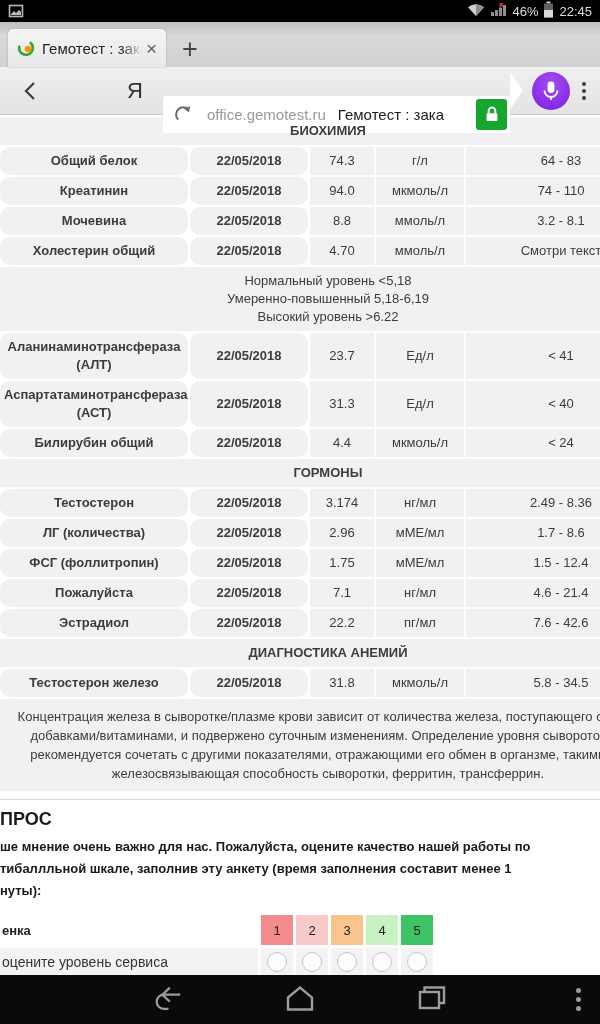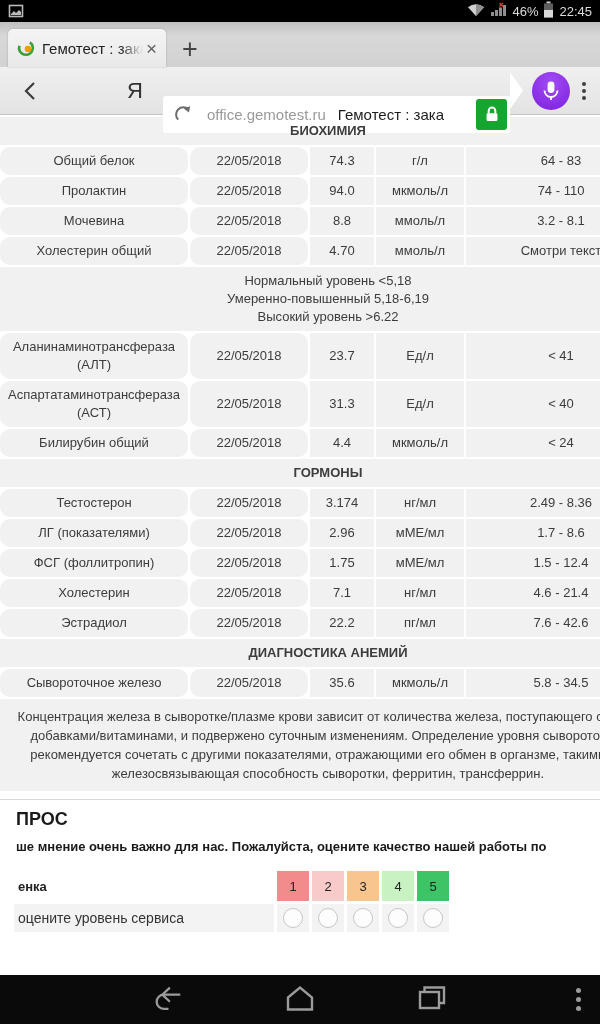--- a/index.html
+++ b/index.html
@@ -45,25 +45,25 @@
   .menu-dots i{width:4px;height:4px;border-radius:50%;background:#3f3f3f;}
 
   
   .content{height:1024px;overflow:hidden;background:#fff;}
 
   table.report{width:660px;border-collapse:separate;border-spacing:2px;
                table-layout:fixed;margin-left:-2px;}
   table.report td{background:#f1f1f1;text-align:center;vertical-align:middle;
                   font-size:13px;color:#3c3c3c;padding:5px 4px;line-height:18px;}
   td.section-header{background:#a9d1ba;font-weight:bold;color:#333;padding:6px 4px;}
-  td.c-name,td.c-date{font-weight:normal;color:#2d2d2d;border-radius:10px;}
+  td.c-name,td.c-date{font-weight:bold;color:#2d2d2d;border-radius:10px;}
   td.note-cell{background:#efefef;color:#4a4a4a;padding:6px 4px;line-height:18px;}
   td.note-cell.wide{line-height:19px;padding:8px 4px;}
 
-  .survey{margin-top:6px;border-top:1px solid #d8d8d8;padding:9px 2px 0 16px;background:#fff;}
+  .survey{margin-top:6px;border-top:1px solid #d8d8d8;padding:9px 2px 0 0;background:#fff;}
   .survey-heading{font-size:18px;font-weight:bold;color:#1a1a1a;}
   .survey-intro{margin-top:6px;font-size:13px;font-weight:bold;color:#1a1a1a;line-height:22px;}
   table.survey-table{border-collapse:separate;border-spacing:3px;margin:10px 0 0 -5px;}
   td.q-label{width:260px;background:#f3f3f3;font-size:14px;color:#333;
              text-align:left;padding:6px 6px 6px 4px;}
   td.q-head{background:#fff;font-weight:bold;font-size:13px;color:#222;text-align:left;padding:6px 4px;}
   td.score-head{width:32px;height:30px;text-align:center;font-size:13px;color:#222;}
   td.radio-cell{width:32px;height:28px;background:#f3f3f3;text-align:center;vertical-align:middle;}
   .radio{width:20px;height:20px;border:1px solid #c6c6c6;border-radius:50%;
          background:#fdfdfd;margin:0 auto;}
@@ -183,21 +183,21 @@
             <td class="section-header" colspan="5">БИОХИМИЯ</td>
           </tr>
           <tr>
             <td class="c-name">Общий белок</td>
             <td class="c-date">22/05/2018</td>
             <td class="c-value">74.3</td>
             <td class="c-unit">г/л</td>
             <td class="c-range">64 - 83</td>
           </tr>
           <tr>
-            <td class="c-name">Пролактин</td>
+            <td class="c-name">Креатинин</td>
             <td class="c-date">22/05/2018</td>
             <td class="c-value">94.0</td>
             <td class="c-unit">мкмоль/л</td>
             <td class="c-range">74 - 110</td>
           </tr>
           <tr>
             <td class="c-name">Мочевина</td>
             <td class="c-date">22/05/2018</td>
             <td class="c-value">8.8</td>
             <td class="c-unit">ммоль/л</td>
@@ -242,72 +242,74 @@
             <td class="section-header" colspan="5">ГОРМОНЫ</td>
           </tr>
           <tr>
             <td class="c-name">Тестостерон</td>
             <td class="c-date">22/05/2018</td>
             <td class="c-value">3.174</td>
             <td class="c-unit">нг/мл</td>
             <td class="c-range">2.49 - 8.36</td>
           </tr>
           <tr>
-            <td class="c-name">ЛГ (показателями)</td>
+            <td class="c-name">ЛГ (количества)</td>
             <td class="c-date">22/05/2018</td>
             <td class="c-value">2.96</td>
             <td class="c-unit">мМЕ/мл</td>
             <td class="c-range">1.7 - 8.6</td>
           </tr>
           <tr>
             <td class="c-name">ФСГ (фоллитропин)</td>
             <td class="c-date">22/05/2018</td>
             <td class="c-value">1.75</td>
             <td class="c-unit">мМЕ/мл</td>
             <td class="c-range">1.5 - 12.4</td>
           </tr>
           <tr>
-            <td class="c-name">Холестерин</td>
+            <td class="c-name">Пожалуйста</td>
             <td class="c-date">22/05/2018</td>
             <td class="c-value">7.1</td>
             <td class="c-unit">нг/мл</td>
             <td class="c-range">4.6 - 21.4</td>
           </tr>
           <tr>
             <td class="c-name">Эстрадиол</td>
             <td class="c-date">22/05/2018</td>
             <td class="c-value">22.2</td>
             <td class="c-unit">пг/мл</td>
             <td class="c-range">7.6 - 42.6</td>
           </tr>
           <tr>
             <td class="section-header" colspan="5">ДИАГНОСТИКА АНЕМИЙ</td>
           </tr>
           <tr>
-            <td class="c-name">Сывороточное железо</td>
-            <td class="c-date">22/05/2018</td>
-            <td class="c-value">35.6</td>
+            <td class="c-name">Тестостерон железо</td>
+            <td class="c-date">22/05/2018</td>
+            <td class="c-value">31.8</td>
             <td class="c-unit">мкмоль/л</td>
             <td class="c-range">5.8 - 34.5</td>
           </tr>
           <tr>
             <td class="note-cell wide" colspan="5">
               <div>Концентрация железа в сыворотке/плазме крови зависит от количества железа, поступающего с пище</div>
               <div>добавками/витаминами, и подвержено суточным изменениям. Определение уровня сывороточног</div>
               <div>рекомендуется сочетать с другими показателями, отражающими его обмен в органзме, такими, ка</div>
               <div>железосвязывающая способность сыворотки, ферритин, трансферрин.</div>
             </td>
           </tr>
         </tbody>
     </table>
 
     <div class="survey">
       <div class="survey-heading">ПРОС</div>
       <div class="survey-intro">
           <div>ше мнение очень важно для нас. Пожалуйста, оцените качество нашей работы по</div>
+          <div>тибаллльной шкале, заполнив эту анкету (время заполнения составит менее 1</div>
+          <div>нуты):</div>
         </div>
       <table class="survey-table">
         <tbody>
             <tr>
               <td class="q-head">енка</td>
               <td class="score-head" style="background: rgb(242, 139, 139);">1</td>
               <td class="score-head" style="background: rgb(249, 202, 202);">2</td>
               <td class="score-head" style="background: rgb(249, 197, 142);">3</td>
               <td class="score-head" style="background: rgb(201, 242, 195);">4</td>
               <td class="score-head" style="background: rgb(62, 195, 102);">5</td>

